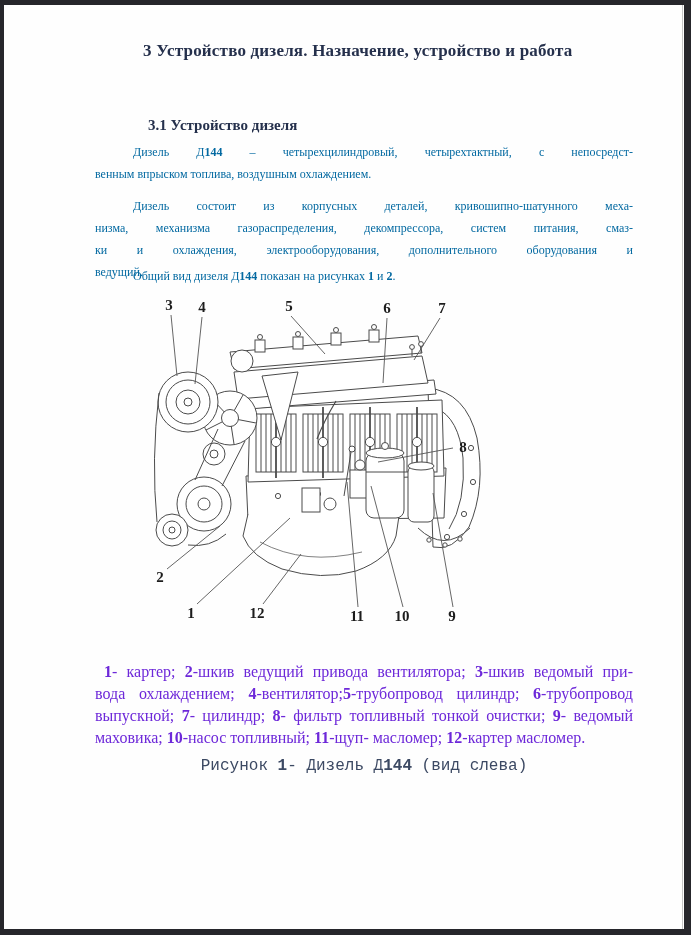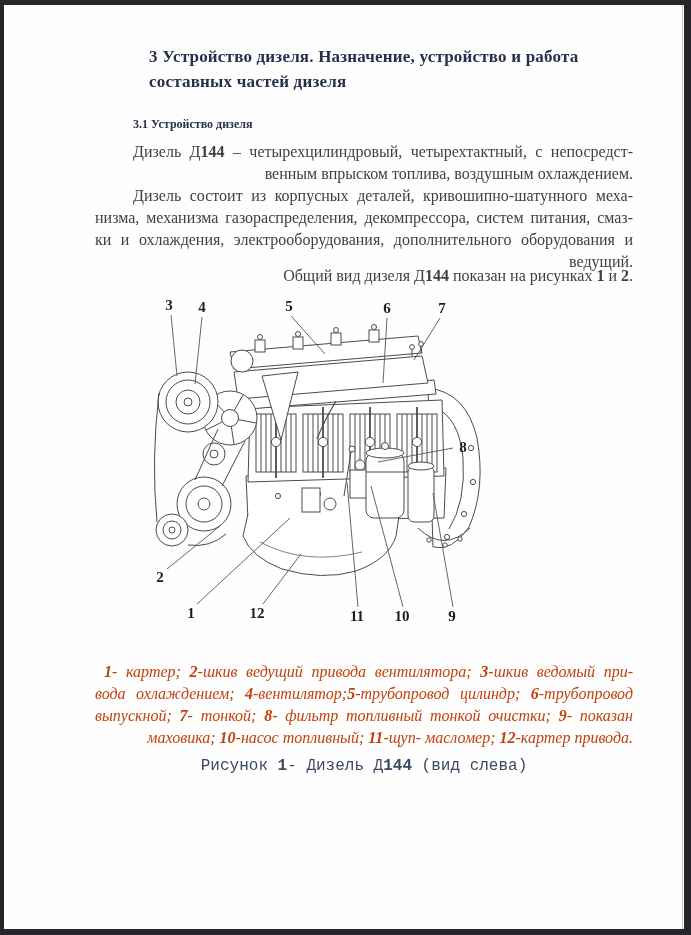--- a/index.html
+++ b/index.html
@@ -2,54 +2,53 @@
 <html><head>
 <meta charset="utf-8">
 <style>
   html,body{margin:0;padding:0;background:#26262b;}
   .canvas{position:relative;width:691px;height:935px;overflow:hidden;
           font-family:"Liberation Serif","DejaVu Serif",serif;}
   .page{position:absolute;inset:0;background:#fefefe;
         border-style:solid;border-color:#26262b;border-width:5px 7px 6px 4px;}
   .page::after{content:"";position:absolute;top:0;bottom:0;right:1px;width:1px;background:#c6c6c6;}
 
-  .title{position:absolute;left:139px;top:33px;width:470px;margin:6px;
+  .title{position:absolute;left:139px;top:33px;width:470px;margin:0;
          font-size:17px;line-height:25px;font-weight:bold;color:#25304c;letter-spacing:.2px;}
   .title span{display:block;}
 
-  .heading{position:absolute;left:91px;top:112px;width:538px;
-           font-size:12px;font-weight:bold;color:#25304c;text-indent:38px;}
-
-  .para{position:absolute;left:91px;width:538px;font-size:16px;line-height:22px;color:#404040;}
-  .p1{top:136px;} .p2{top:180px;} .p3{top:260px;}
+  .heading{position:absolute;left:106px;top:112px;width:538px;
+           font-size:15px;font-weight:bold;color:#25304c;text-indent:38px;}
+
+  .para{position:absolute;left:91px;width:538px;font-size:12px;line-height:22px;color:#0369a1;}
+  .p1{top:136px;} .p2{top:190px;} .p3{top:260px;}
   .jline{text-align:justify;text-align-last:justify;}
-  .jlast{text-align:right;}
+  .jlast{text-align:left;}
   .ind{text-indent:38px;}
   .capind{text-indent:9px;}
   .bd{font-weight:bold;}
 
   .figure{position:absolute;left:146px;top:285px;width:340px;height:350px;}
   .figure svg{position:absolute;left:0;top:0;}
   .callout{position:absolute;transform:translate(-50%,-50%);
            font-size:15px;font-weight:bold;color:#1c1c1c;line-height:1;}
 
   .legend{position:absolute;left:91px;top:656px;width:538px;
-          font-size:16px;line-height:22px;color:#c2410c;font-style:italic;}
+          font-size:16px;line-height:22px;color:#6d28d9;}
   .figcap{position:absolute;left:91px;top:752px;width:538px;text-align:center;
           font-size:16px;color:#3c4963;font-family:Liberation Mono, monospace;}
 </style>
 </head>
 <body>
 
 <div class="canvas">
   <div class="page">
 
     <h1 class="title">
       <span>3 Устройство дизеля. Назначение, устройство и работа</span>
-      <span>составных частей дизеля</span>
     </h1>
 
     <div class="heading">3.1 Устройство дизеля</div>
 
     <div class="para p1">
       <div class="jline ind"><span>Дизель Д</span><span class="bd">144</span><span> – четырехцилиндровый, четырехтактный, с непосредст-</span></div>
       <div class="jlast"><span>венным впрыском топлива, воздушным охлаждением.</span></div>
     </div>
 
     <div class="para p2">
@@ -216,20 +215,20 @@
       <div class="callout" style="left:41px;top:323px">1</div>
       <div class="callout" style="left:107px;top:323px">12</div>
       <div class="callout" style="left:207px;top:326px">11</div>
       <div class="callout" style="left:252px;top:326px">10</div>
       <div class="callout" style="left:302px;top:326px">9</div>
     </div>
 
     <div class="legend">
       <div class="jline capind"><span class="bd">1</span><span>- картер; </span><span class="bd">2</span><span>-шкив ведущий привода вентилятора; </span><span class="bd">3</span><span>-шкив ведомый при-</span></div>
       <div class="jline"><span>вода охлаждением; </span><span class="bd">4</span><span>-вентилятор;</span><span class="bd">5</span><span>-трубопровод цилиндр; </span><span class="bd">6</span><span>-трубопровод</span></div>
-      <div class="jline"><span>выпускной; </span><span class="bd">7</span><span>- тонкой; </span><span class="bd">8</span><span>- фильтр топливный тонкой очистки; </span><span class="bd">9</span><span>- показан</span></div>
-      <div class="jlast"><span>маховика; </span><span class="bd">10</span><span>-насос топливный; </span><span class="bd">11</span><span>-щуп- масломер; </span><span class="bd">12</span><span>-картер привода.</span></div>
+      <div class="jline"><span>выпускной; </span><span class="bd">7</span><span>- цилиндр; </span><span class="bd">8</span><span>- фильтр топливный тонкой очистки; </span><span class="bd">9</span><span>- ведомый</span></div>
+      <div class="jlast"><span>маховика; </span><span class="bd">10</span><span>-насос топливный; </span><span class="bd">11</span><span>-щуп- масломер; </span><span class="bd">12</span><span>-картер масломер.</span></div>
     </div>
 
     <div class="figcap"><span>Рисунок </span><span class="bd">1</span><span>- Дизель Д</span><span class="bd">144</span><span> (вид слева)</span></div>
 
   </div>
 </div>
 
 </body></html>

